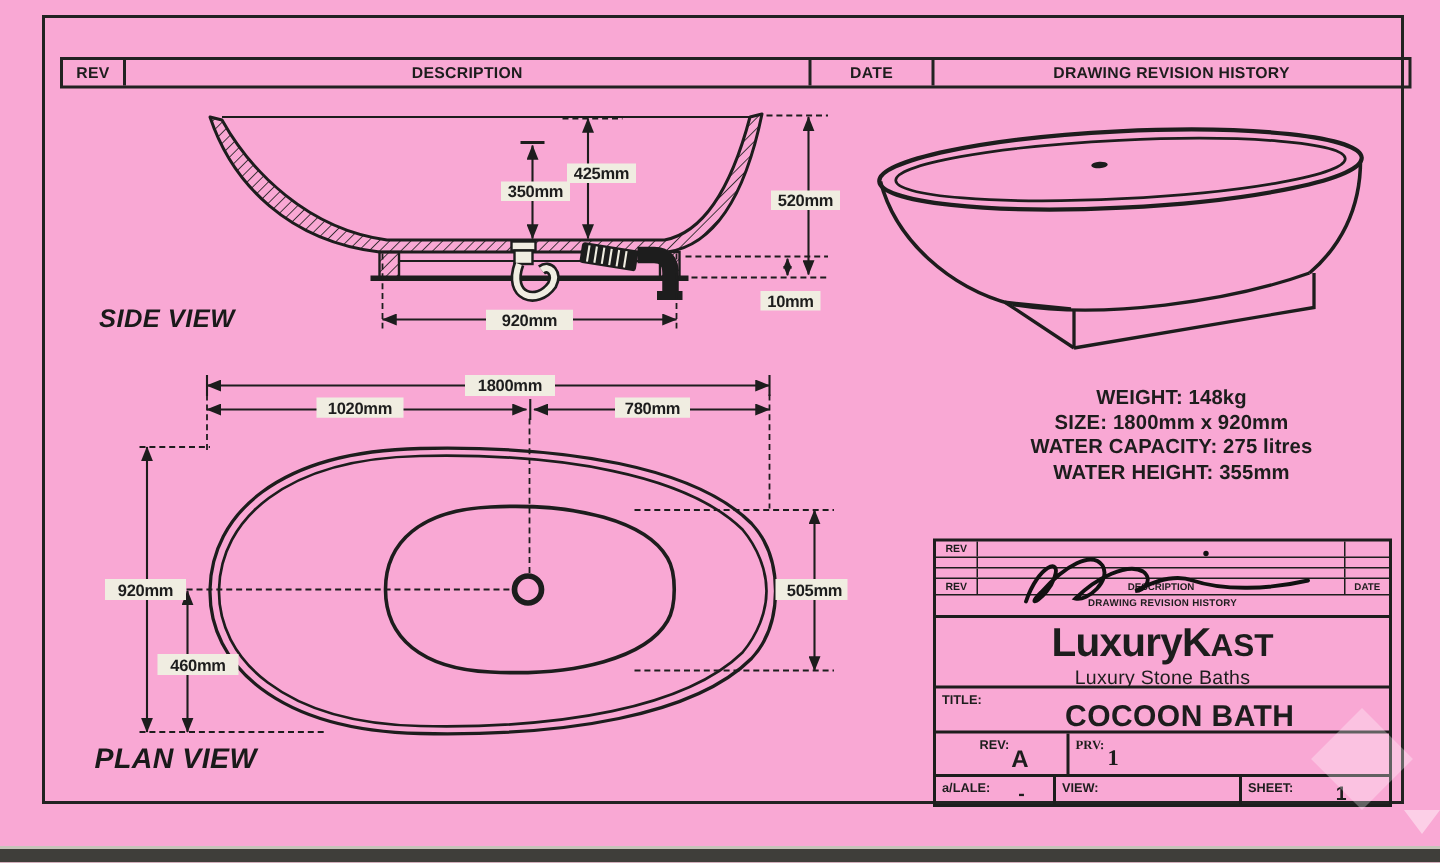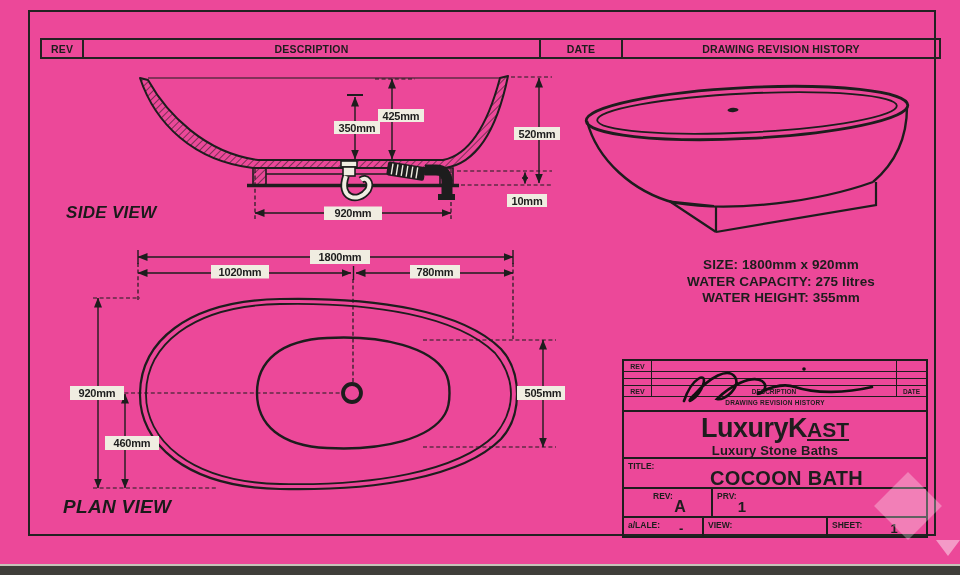--- a/index.html
+++ b/index.html
@@ -1,18 +1,18 @@
 <!DOCTYPE html>
 <html><head>
 <meta charset="utf-8">
 <style>
   html,body { margin:0; padding:0; background:#d8d5c9; }
   .stage {
     position:relative; width:960px; height:575px; overflow:hidden;
-    background:#ec4899; color:#1d1d1d;
+    background:#f9a8d4; color:#1d1d1d;
     font-family:"Liberation Sans", sans-serif;
   }
   .frame { position:absolute; left:28px; top:10px; width:908px; height:526px;
     border:2.5px solid #222; box-sizing:border-box; }
   
   .hdr { position:absolute; left:40px; top:38px; width:901px; height:21px;
     display:flex; border:2px solid #222; box-sizing:border-box; }
   .hdr .cell { border-right:2px solid #222; display:flex; align-items:center; justify-content:center;
     font-size:10.5px; font-weight:bold; letter-spacing:0.2px; }
   .hdr .cell:last-child { border-right:none; }
@@ -40,30 +40,30 @@
     font-size:7px; font-weight:bold; display:flex; align-items:center; justify-content:center; }
   .trow .mc { flex:1; font-size:6.5px; font-weight:bold; display:flex; align-items:center; justify-content:center; }
   .trow .rc { width:30px; border-left:1px solid #1d1d1d; box-sizing:border-box;
     font-size:6.5px; font-weight:bold; display:flex; align-items:center; justify-content:center; }
   .r1 { height:11px; } .r2 { height:7px; } .r3 { height:7px; } .r4 { height:11px; }
   .rcap { height:10px; display:flex; align-items:center; justify-content:center;
     font-size:6.5px; font-weight:bold; letter-spacing:0.2px; }
   .sig { position:absolute; left:8px; top:0; z-index:2; pointer-events:none; }
   .tbrand { height:47px; border-bottom:2px solid #1d1d1d; text-align:center; box-sizing:border-box; padding-top:3px; }
   .bname { font-size:27px; font-weight:bold; letter-spacing:-0.5px; line-height:27px; }
-  .bname .ast { font-size:21px; letter-spacing:0;text-decoration:underline; }
-  .btag { font-size:13px; font-weight:bold; margin-top:0px; letter-spacing:0.2px; }
+  .bname .ast { font-size:21px; letter-spacing:0; }
+  .btag { font-size:13px; font-weight:normal; margin-top:0px; letter-spacing:0.2px; }
   .ttitle { position:relative; height:30px; border-bottom:2px solid #1d1d1d; box-sizing:border-box;padding-left:23px; }
   .slab { position:absolute; top:2px; left:4px; font-size:8.5px; font-weight:bold; }
   .tval { text-align:center; font-size:20px; font-weight:bold; padding-top:8px; letter-spacing:0.3px; }
   .trow3 { display:flex; height:30px; border-bottom:2px solid #1d1d1d; box-sizing:border-box;padding-left:25px; }
   .trow3 .c { position:relative; box-sizing:border-box; }
   .c-rev3 { width:64px; border-right:2px solid #1d1d1d; }
   .c-code { flex:1; border-right:2px solid #1d1d1d; }
-  .c-prv { width:58px; }
+  .c-prv { width:58px;font-family:Liberation Serif, serif; }
   .trow3 .v { text-align:center; font-weight:bold; padding-top:9px; }
   .c-rev3 .v { font-size:16px; } .c-code .v { font-size:18px; padding-top:8px;} .c-prv .v { font-size:15px; }
   .trow4 { display:flex; flex:1; }
   .trow4 .c { position:relative; display:flex; box-sizing:border-box; }
   .c-scale { width:80px; border-right:2px solid #1d1d1d; }
   .c-date4 { width:124px; border-right:2px solid #1d1d1d; }
   .c-sheet { flex:1; }
   .trow4 .slab4 { font-size:8.5px; font-weight:bold; padding-left:4px; align-self:flex-start; padding-top:2px; }
   .trow4 .v2 { font-size:13px; font-weight:bold; margin:3px auto 0; }
   
@@ -157,20 +157,21 @@
     <ellipse cx="158" cy="50" rx="5.5" ry="2.2" transform="rotate(-3 158 50)" fill="#1d1d1d"></ellipse>
     <path d="M 12 61 C 22 100 58 132 100 143" class="ink" stroke-width="2.4"></path>
     <path d="M 332 47 C 332 80 318 105 298 122" class="ink" stroke-width="2.4"></path>
     <path d="M 100 143 C 160 153 245 141 298 122" class="ink" stroke-width="2.2"></path>
     <path d="M 95 141.5 L 139 146 M 95 141.5 L 141 172" class="ink" stroke-width="2.2"></path>
     <path d="M 141 146 L 141 172" class="ink" stroke-width="2.2"></path>
     <path d="M 141 172 L 301 145 L 301 122" class="ink" stroke-width="2.2"></path>
   </svg>
 
   <div class="specs">
+    <div>WEIGHT: 148kg</div>
     <div>SIZE: 1800mm x 920mm</div>
     <div>WATER CAPACITY: 275 litres</div>
     <div>WATER HEIGHT: 355mm</div>
   </div>
 
   <svg style="position:absolute;left:55px;top:243px" width="510" height="285" viewBox="0 0 510 285">
     <defs>
       <marker id="ar2" viewBox="0 0 10 8" refX="9.5" refY="4" markerWidth="10" markerHeight="8" markerUnits="userSpaceOnUse" orient="auto-start-reverse">
         <path d="M0,0 L10,4 L0,8 Z" fill="#1d1d1d"></path>
       </marker>

